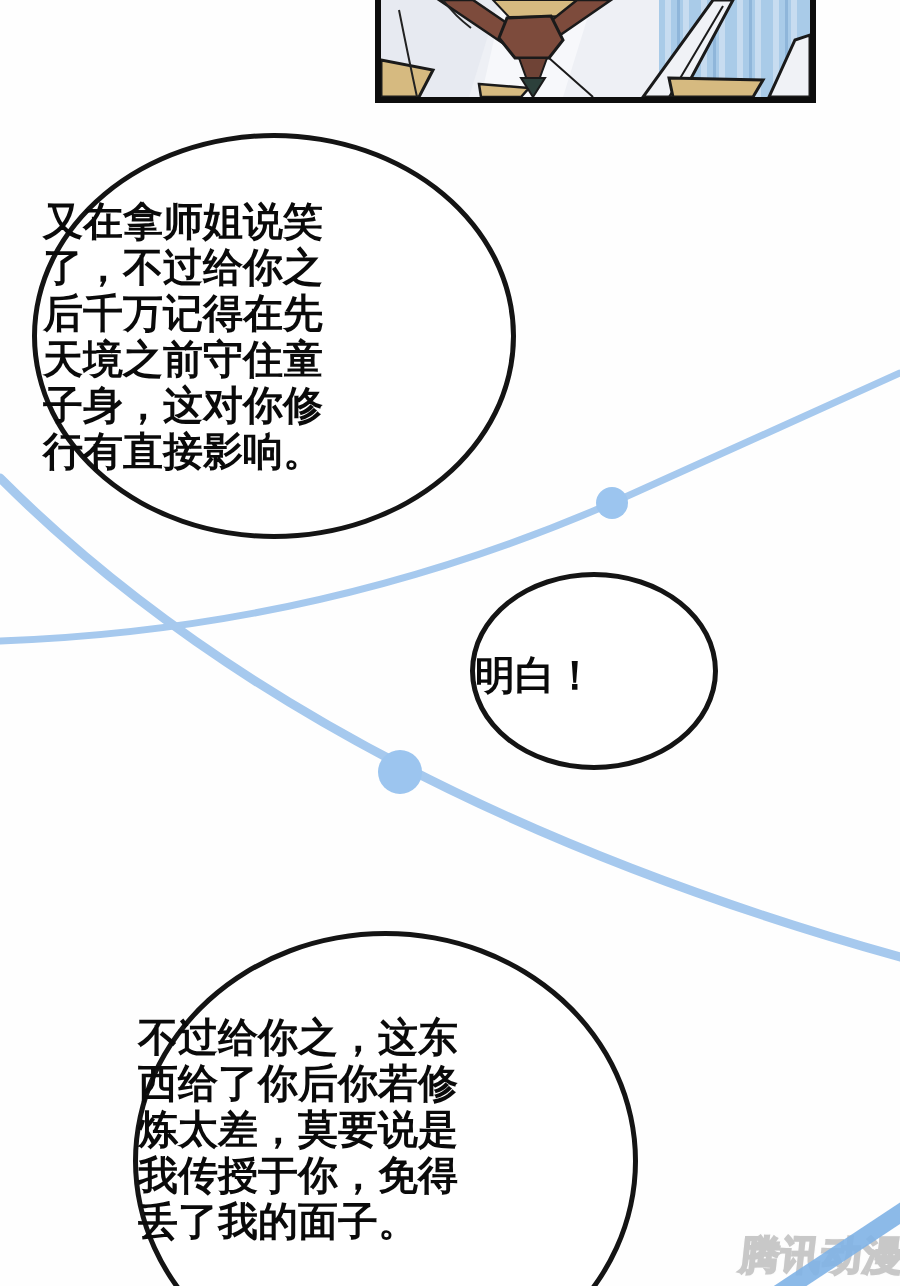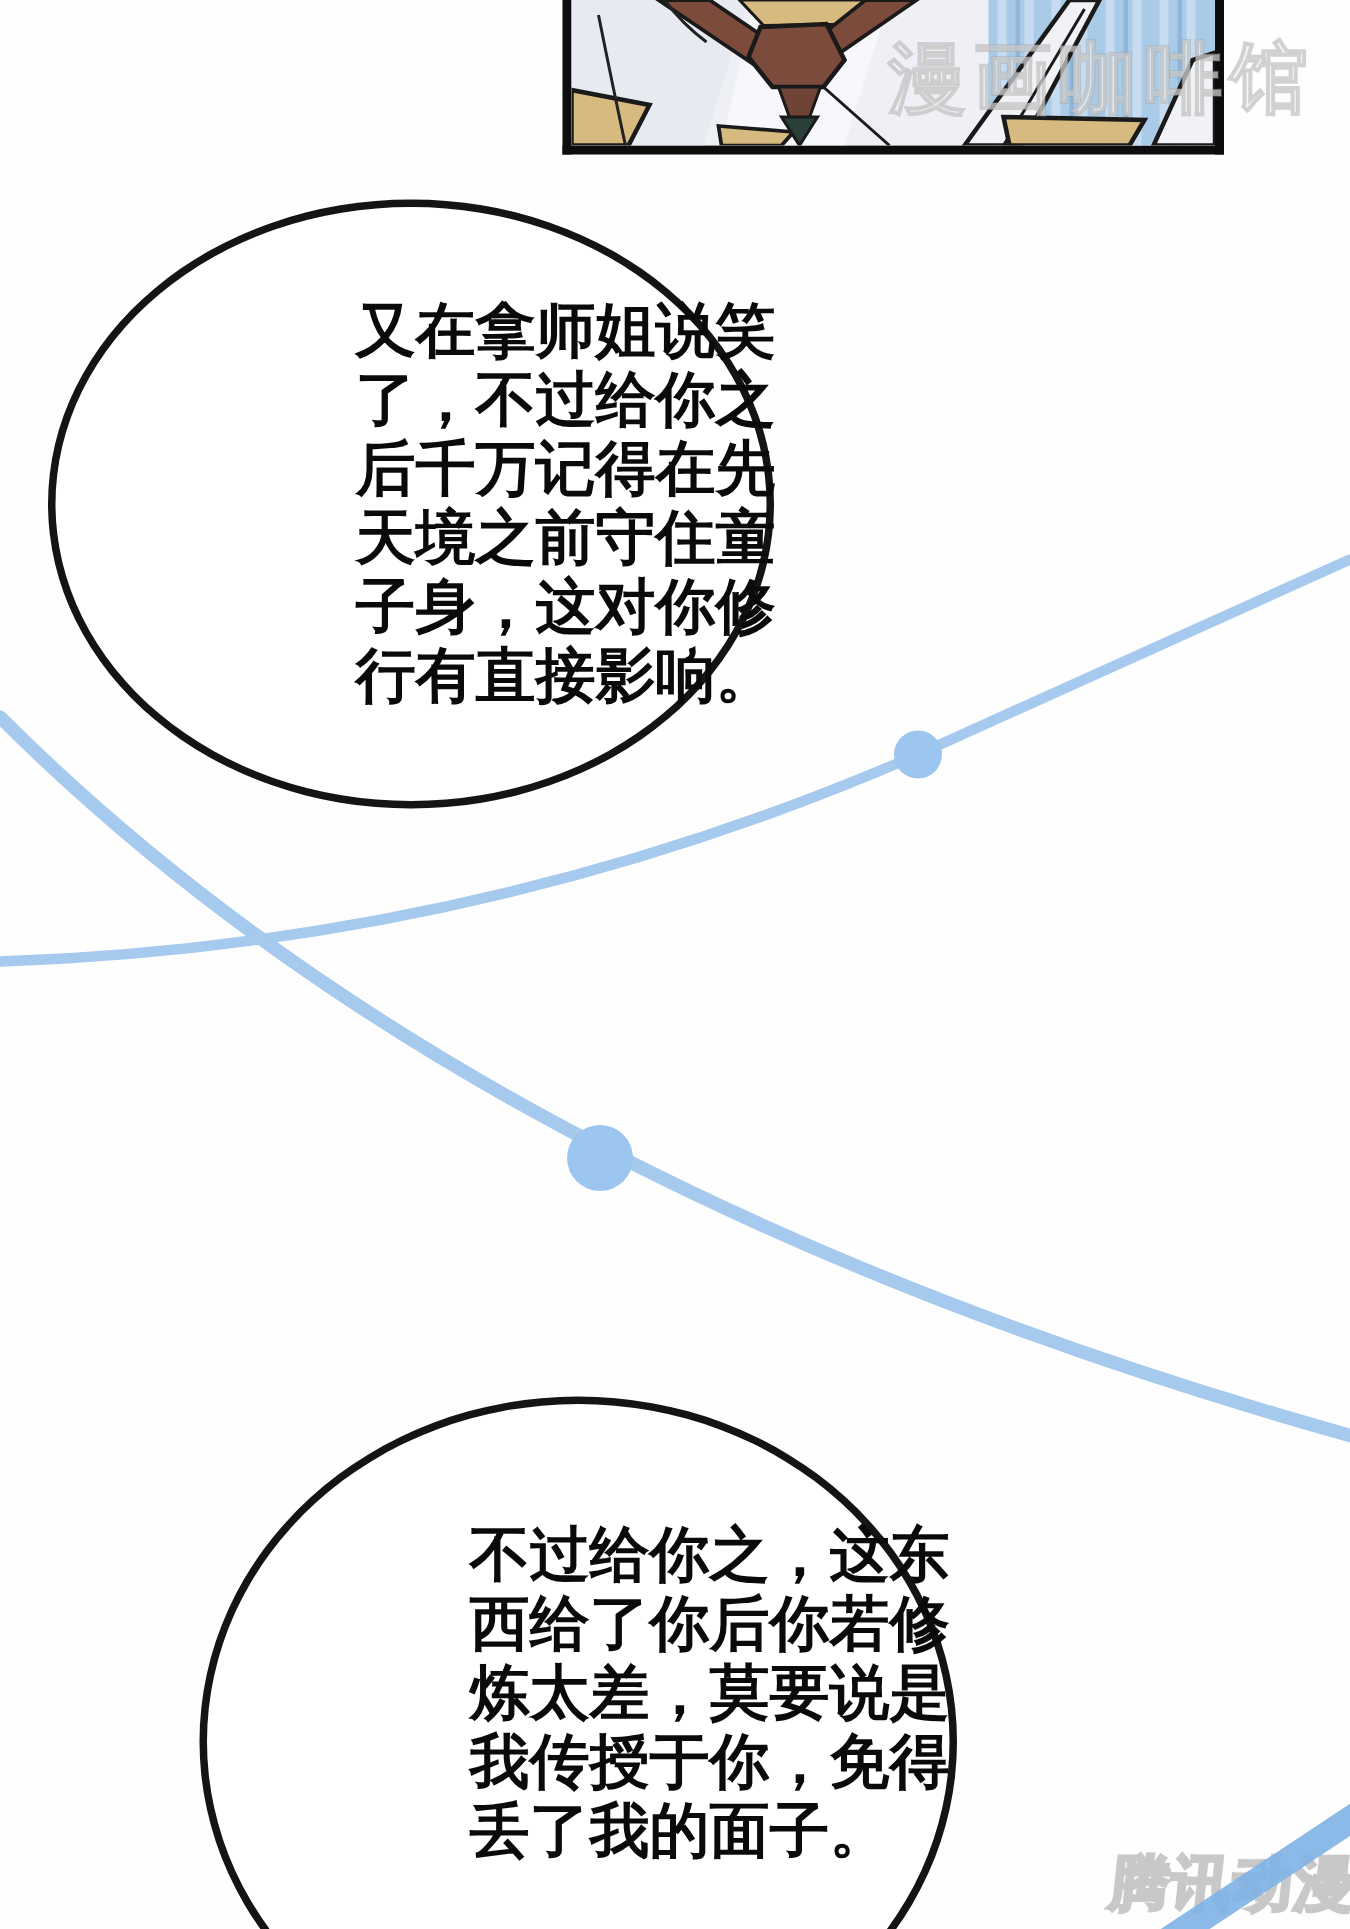--- a/index.html
+++ b/index.html
@@ -32,21 +32,21 @@
     white-space:nowrap;
     z-index:6;
   }
   
   .bubble{
     position:absolute;
     box-sizing:border-box;
     background:#ffffff;
     border:5px solid #141414;
     border-radius:50%;
-    display:flex;align-items:center;justify-content:flex-end;
+    display:flex;align-items:center;justify-content:flex-start;
     z-index:4;
   }
   .bubble .txt{
     font-size:40px;line-height:46px;font-weight:bold;color:#0a0a0a;
     white-space:pre-line;text-align:left;
   }
   #bubble-1{left:32px;top:133px;width:484px;height:406px;}
   #bubble-1 .txt{transform:translateX(6px);}
   #bubble-2{left:470px;top:572px;width:248px;height:198px;}
   #bubble-2 .txt{transform:translateY(4px);}
@@ -124,31 +124,33 @@
       <polygon points="126,18 170,16 182,40 168,58 134,58 118,38" fill="#7d4b3c" stroke="#1a1a1a" stroke-width="3"></polygon>
       <polygon points="138,58 166,58 158,80 146,80" fill="#6f4336" stroke="#1a1a1a" stroke-width="2"></polygon>
       <polygon points="140,78 164,78 152,97" fill="#2c403b" stroke="#1a1a1a" stroke-width="2"></polygon>
 
       <path d="M18,10 Q28,60 36,97" fill="none" stroke="#222222" stroke-width="2"></path>
       <path d="M62,0 Q74,16 90,28" fill="none" stroke="#222222" stroke-width="2"></path>
       <path d="M168,58 L212,97" fill="none" stroke="#1a1a1a" stroke-width="2"></path>
     </svg>
   </div>
 
-  <div class="site-watermark">漫画咖啡馆</div>
 
   <div class="bubble" id="bubble-1">
     <div class="txt">又在拿师姐说笑
 了，不过给你之
 后千万记得在先
 天境之前守住童
 子身，这对你修
 行有直接影响。</div>
   </div>
 
+  <div class="bubble" id="bubble-2">
+    <div class="txt">明白！</div>
+  </div>
 
   <div class="bubble" id="bubble-3">
     <div class="txt">不过给你之，这东
 西给了你后你若修
 炼太差，莫要说是
 我传授于你，免得
 丢了我的面子。</div>
   </div>
 
   <div class="corner-logo">腾讯动漫</div>

